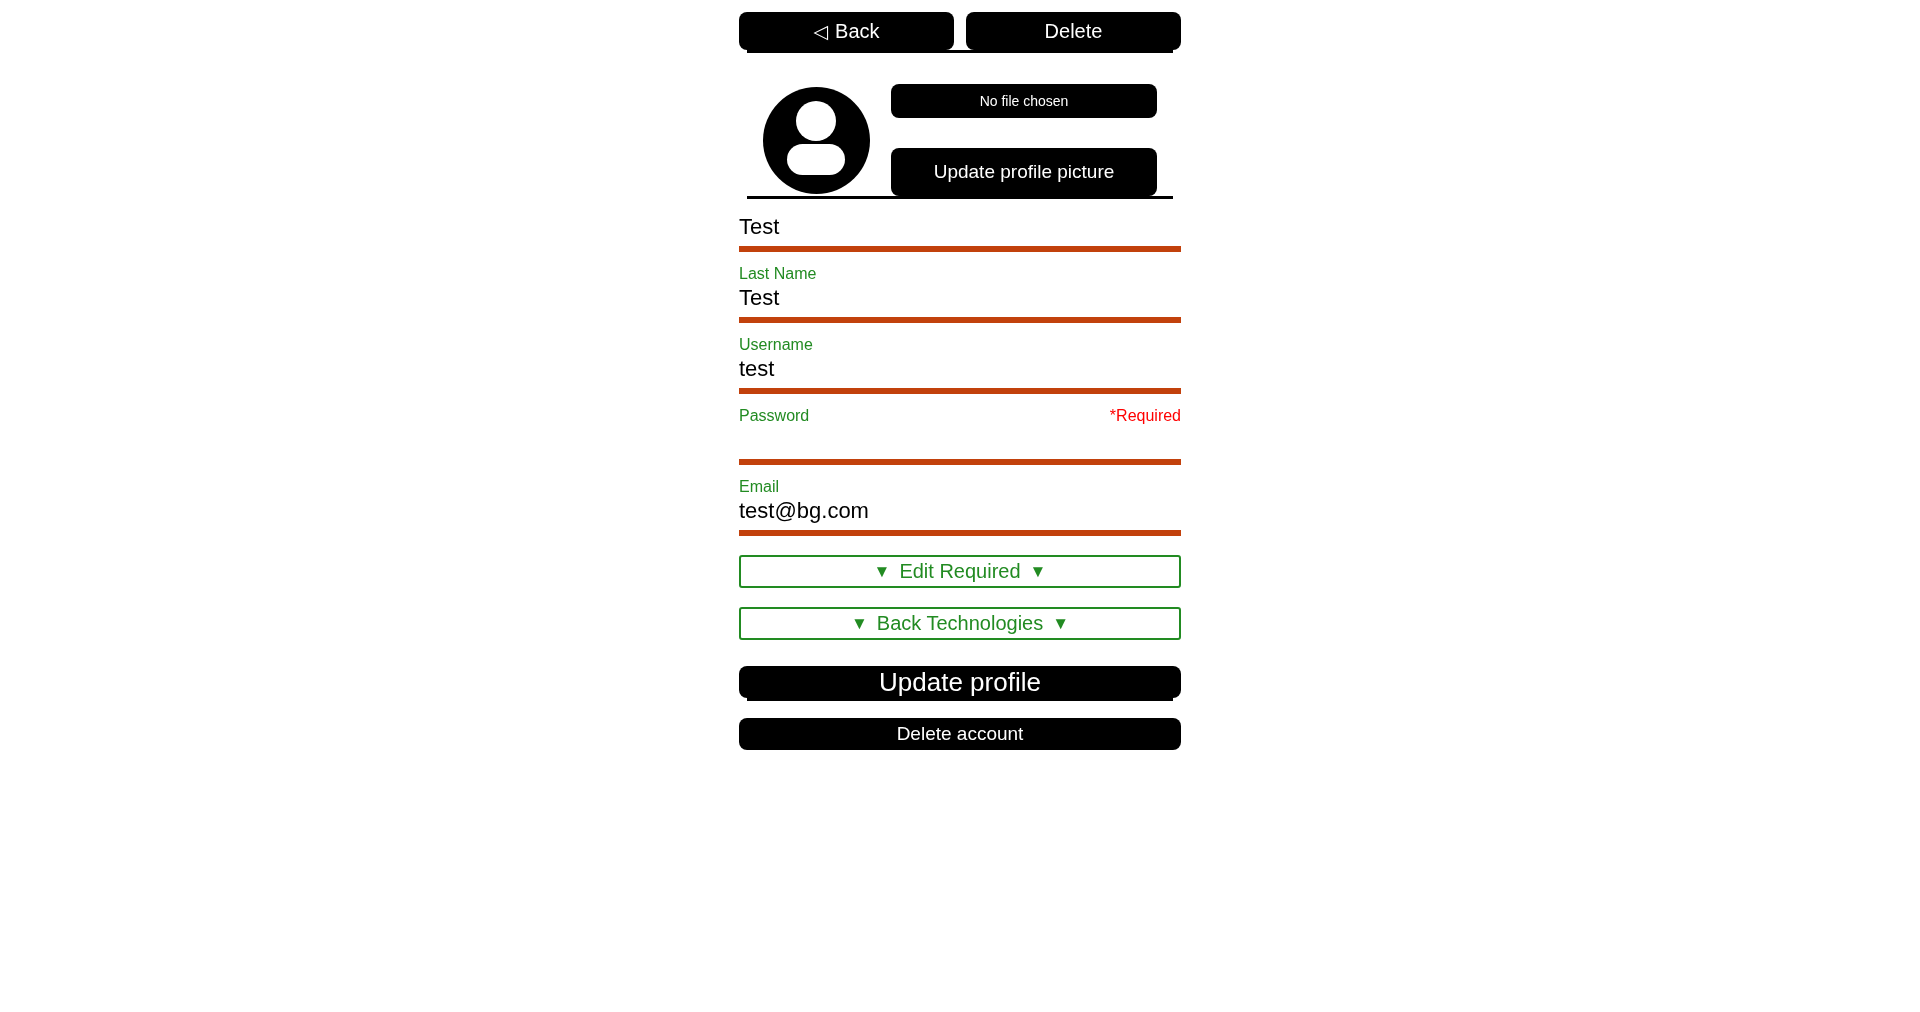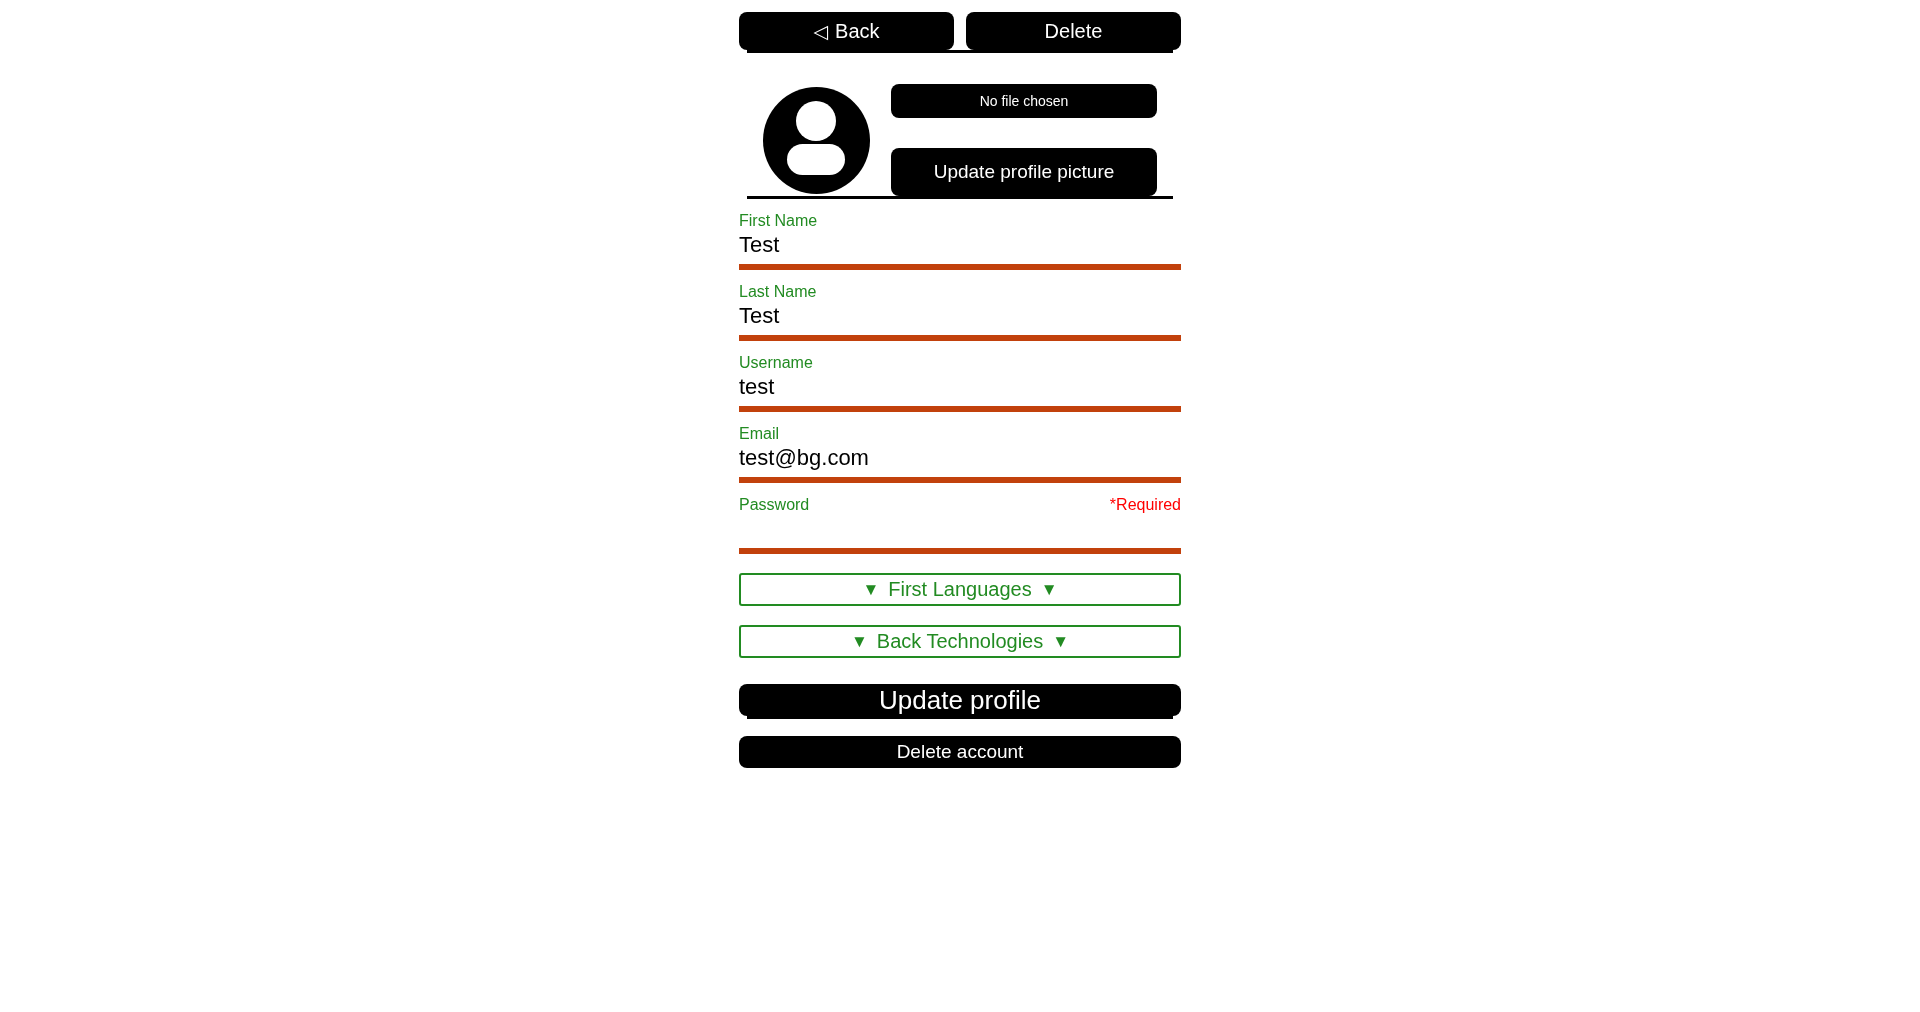--- a/index.html
+++ b/index.html
@@ -156,50 +156,49 @@
       </button>
       <button class="btn-black updpic-btn">
         <span>Update profile picture</span>
       </button>
     </div>
   </div>
 
   <hr class="divider hr2">
 
   <div class="field">
-    <label class="field-label">First Name</label>
     <input type="text" value="Test" style="">
   </div>
 
   <div class="field">
     <label class="field-label">Last Name</label>
     <input type="text" value="Test" style="">
   </div>
 
   <div class="field">
     <label class="field-label">Username</label>
     <input type="text" value="test" style="">
-  </div>
-
-  <div class="field">
-    <label class="field-label">Email</label>
-    <input type="email" value="test@bg.com" style="">
   </div>
 
   <div class="field">
     <div class="field-label-row">
       <label class="field-label">Password</label>
       <span class="required-note">*Required</span>
     </div>
     <input type="password" style="">
   </div>
 
+  <div class="field">
+    <label class="field-label">Email</label>
+    <input type="email" value="test@bg.com" style="">
+  </div>
+
   <button class="edit-btn">
     <span class="tri">▼</span>
-    <span>First Languages</span>
+    <span>Edit Required</span>
     <span class="tri">▼</span>
   </button>
 
   <button class="edit-btn">
     <span class="tri">▼</span>
     <span>Back Technologies</span>
     <span class="tri">▼</span>
   </button>
 
   <button class="btn-black update-btn">

